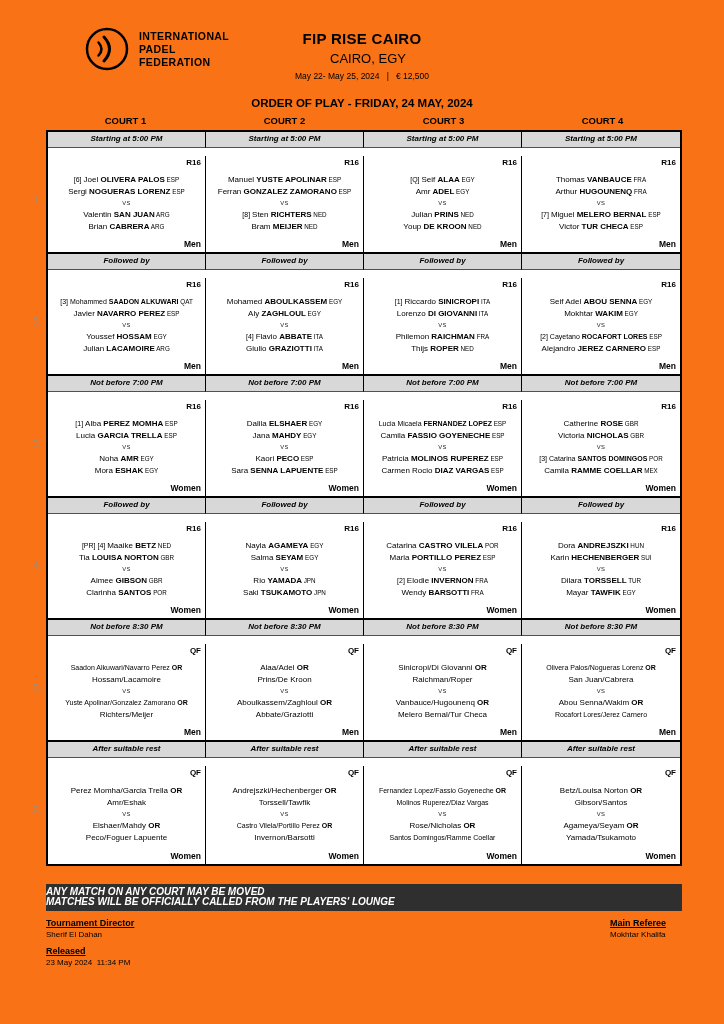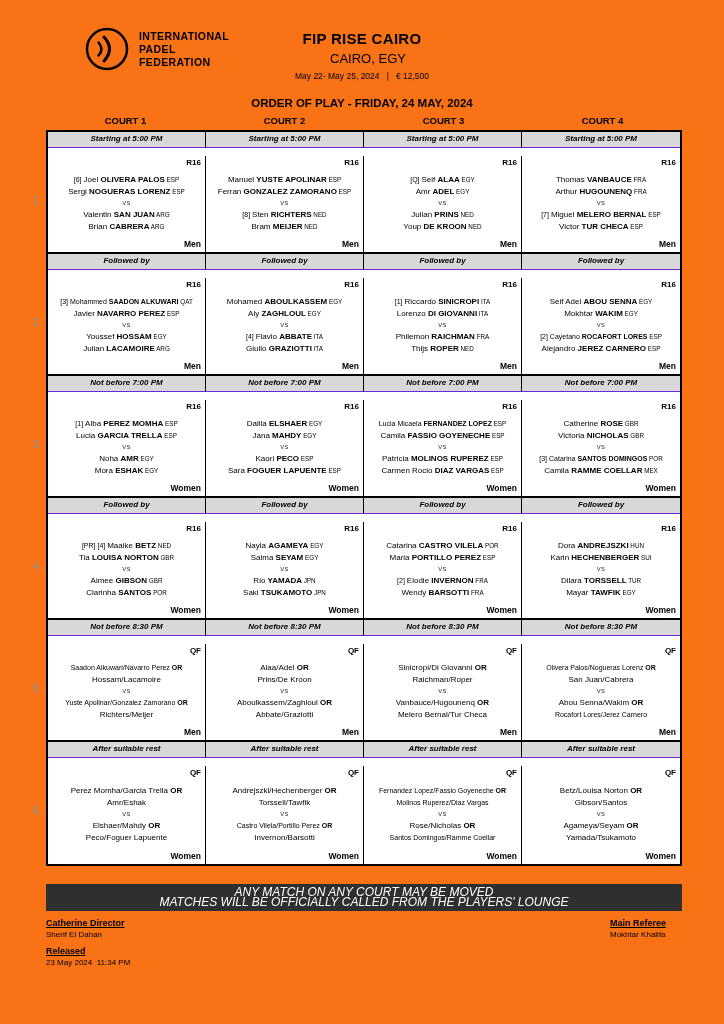--- a/index.html
+++ b/index.html
@@ -38,21 +38,21 @@
   .ln { font-weight:bold; }
   .cc { font-size:6.3px; }
   .or { font-weight:bold; }
   .vs { font-size:5.8px; color:#222; line-height:7px; letter-spacing:0.3px; }
   .category { text-align:right; font-weight:bold; font-size:8.5px; line-height:10px; }
   .row-num { position:absolute; left:-28px; width:22px; text-align:right;
              color:#8f8f8f; font-size:11.5px; }
 
   
   .notice { position:absolute; left:46px; top:884px; width:636px; background:#2f2f2f; color:#fff;
-            text-align:center; font-weight:normal; font-style:italic; font-size:12px;
+            font-weight:bold; font-style:italic; font-size:10px;
             line-height:10px; padding:3px 0 4px; }
 
   
   .footer { position:absolute; left:46px; top:918px; width:636px; }
   .f-label { font-weight:bold; font-size:9px; text-decoration:underline; }
   .f-value { font-size:8px; margin-top:2px; }
   .f-value.pre { white-space:pre; }
   .spaced { margin-top:7px; }
   .f-right { position:absolute; right:16px; top:0; text-align:left; }
 </style>
@@ -242,21 +242,21 @@
         <div class="match">
           <div class="round-tag">R16</div>
           <div class="teams">
             <div class="team">
               <div class="pline"><span class="fn">Dalila </span><span class="ln">ELSHAER</span><span class="cc"> EGY</span></div>
               <div class="pline"><span class="fn">Jana </span><span class="ln">MAHDY</span><span class="cc"> EGY</span></div>
             </div>
             <div class="vs">VS</div>
             <div class="team">
               <div class="pline"><span class="fn">Kaori </span><span class="ln">PECO</span><span class="cc"> ESP</span></div>
-              <div class="pline"><span class="fn">Sara </span><span class="ln">FOGUER LAPUENTE</span><span class="cc"> ESP</span></div>
+              <div class="pline"><span class="fn">Sara </span><span class="ln">SENNA LAPUENTE</span><span class="cc"> ESP</span></div>
             </div>
           </div>
           <div class="category">Women</div>
         </div>
         <div class="match">
           <div class="round-tag">R16</div>
           <div class="teams">
             <div class="team">
               <div class="pline tight"><span class="fn">Lucia Micaela </span><span class="ln">FERNANDEZ LOPEZ</span><span class="cc"> ESP</span></div>
               <div class="pline"><span class="fn">Camila </span><span class="ln">FASSIO GOYENECHE</span><span class="cc"> ESP</span></div>
@@ -483,21 +483,21 @@
       </div>
   </div>
 
   <div class="notice">
     <div>ANY MATCH ON ANY COURT MAY BE MOVED</div>
     <div>MATCHES WILL BE OFFICIALLY CALLED FROM THE PLAYERS' LOUNGE</div>
   </div>
 
   <div class="footer">
     <div class="f-left">
-      <div class="f-label">Catherine Director</div>
+      <div class="f-label">Tournament Director</div>
       <div class="f-value">Sherif El Dahan</div>
       <div class="f-label spaced">Released</div>
       <div class="f-value pre">23 May 2024  11:34 PM</div>
     </div>
     <div class="f-right">
       <div class="f-label">Main Referee</div>
       <div class="f-value">Mokhtar Khalifa</div>
     </div>
   </div>
 

